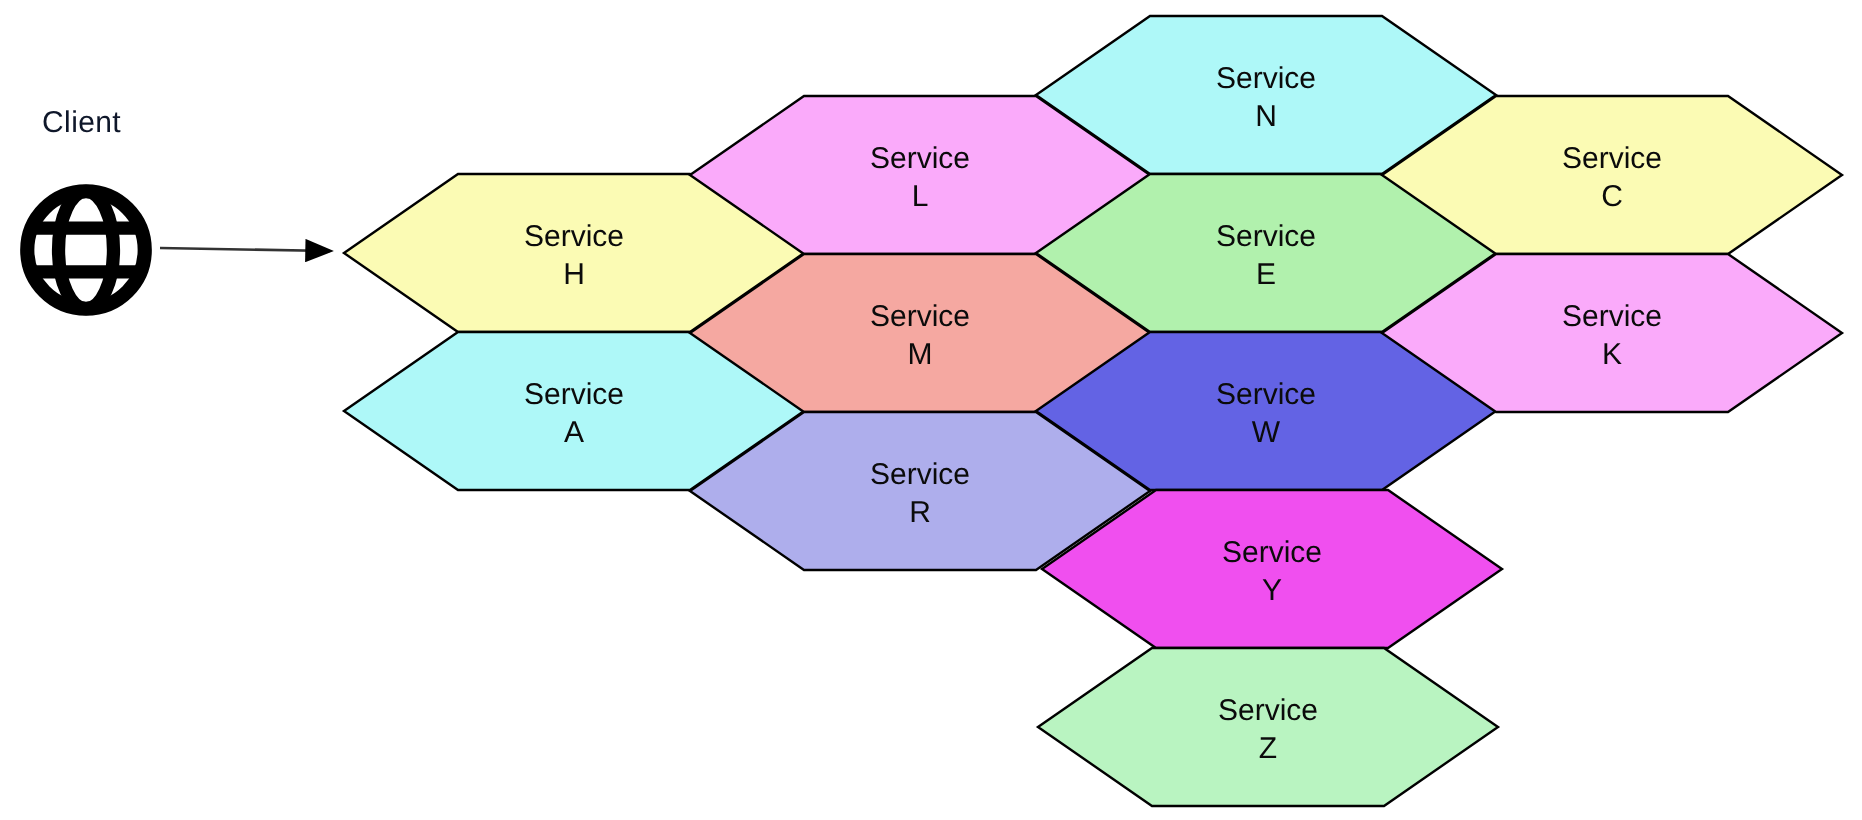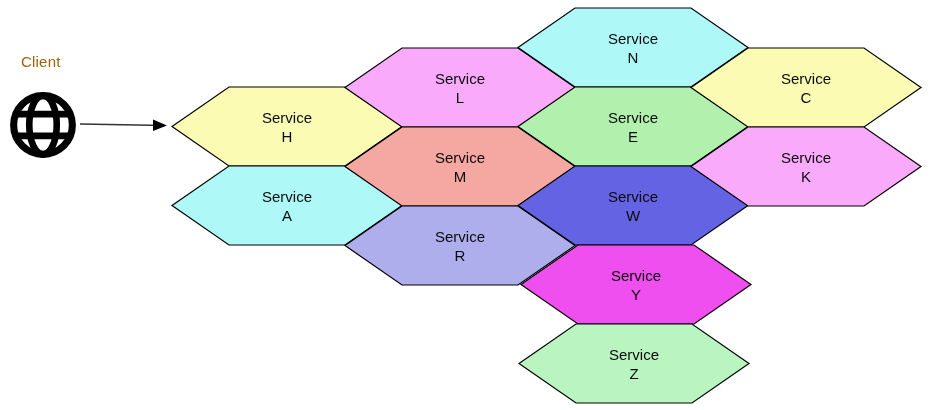--- a/index.html
+++ b/index.html
@@ -13,21 +13,21 @@
     width: 931px;
     height: 410px;
     background: #ffffff;
     overflow: hidden;
   }
   .client-label {
     position: absolute;
     left: 21px;
     top: 53px;
     font-size: 15px;
-    color: #a16207;
+    color: #0f172a;
     letter-spacing: 0.2px;
     text-align: right;
   }
   .globe-svg {
     position: absolute;
     left: 7px;
     top: 89px;
     width: 72px;
     height: 72px;
   }

